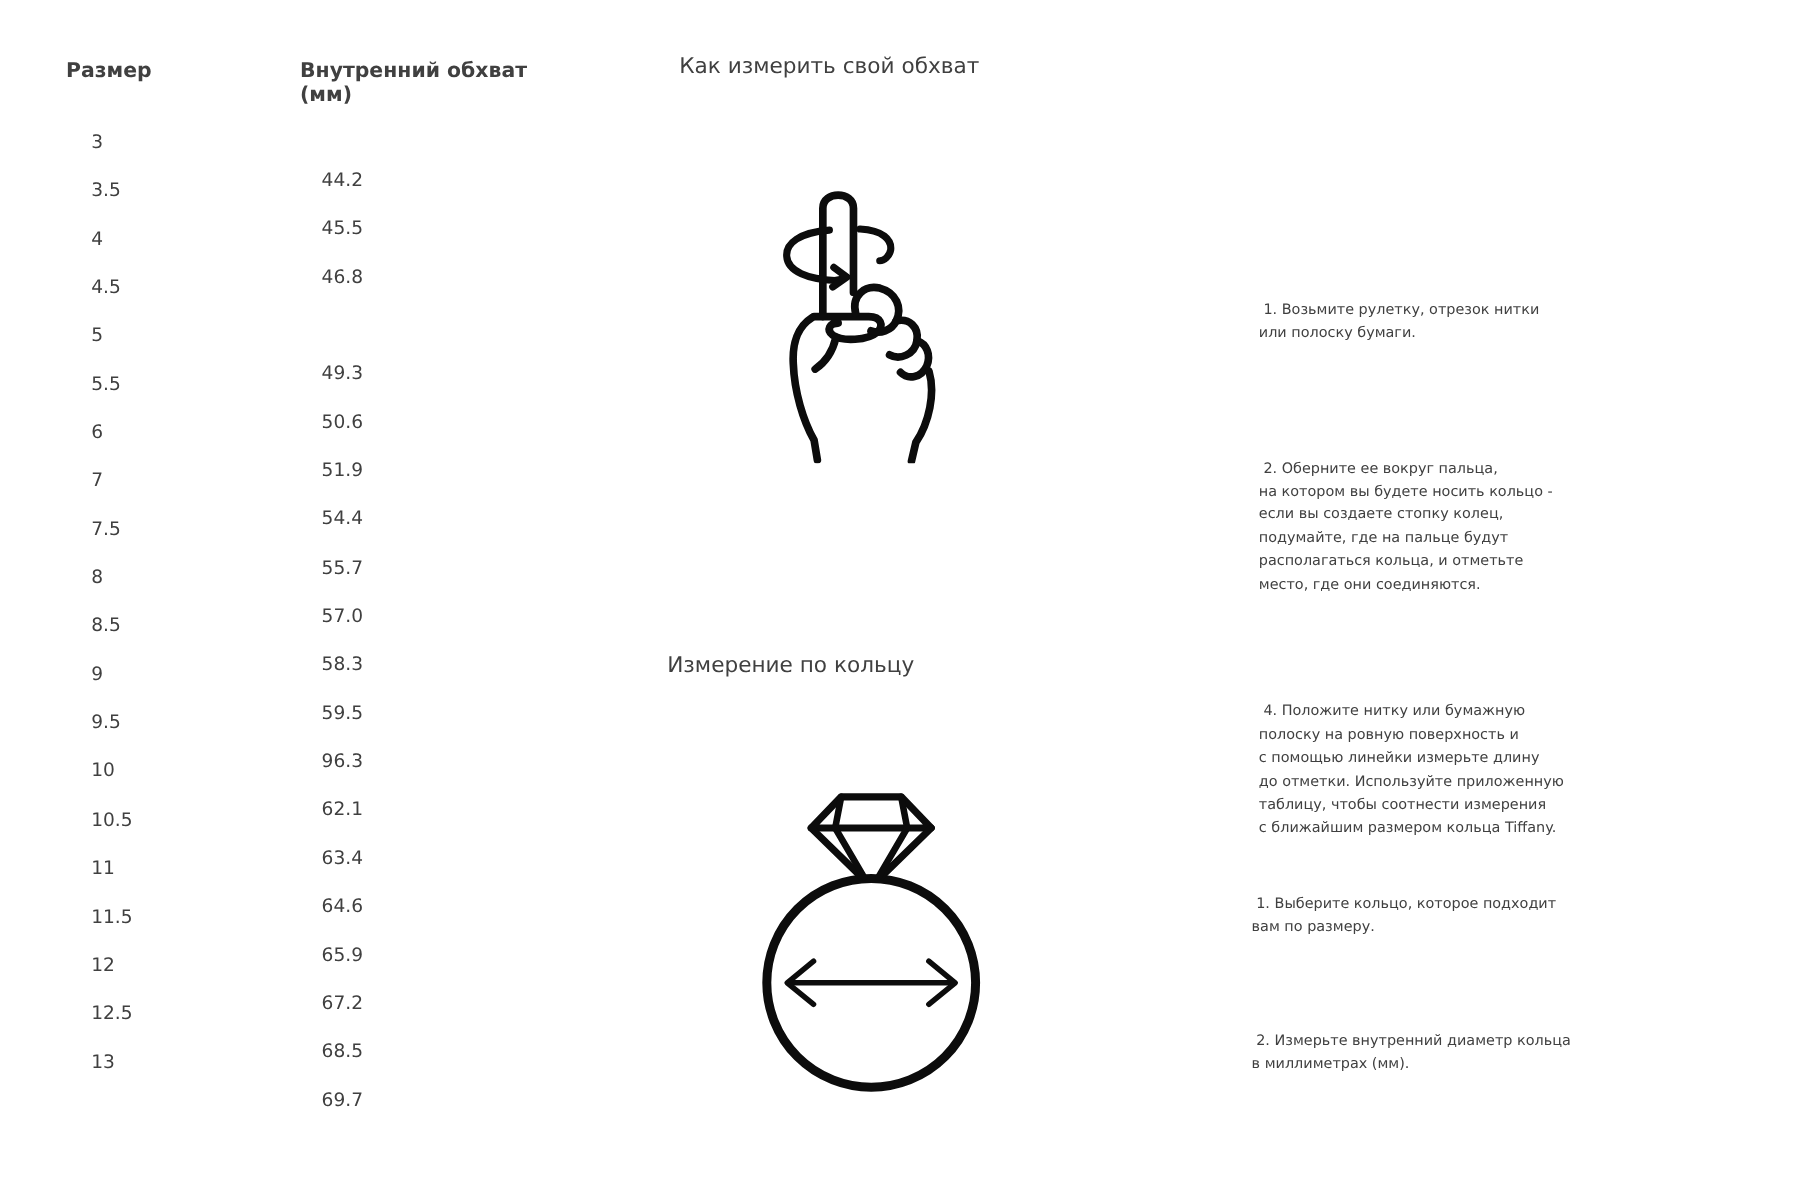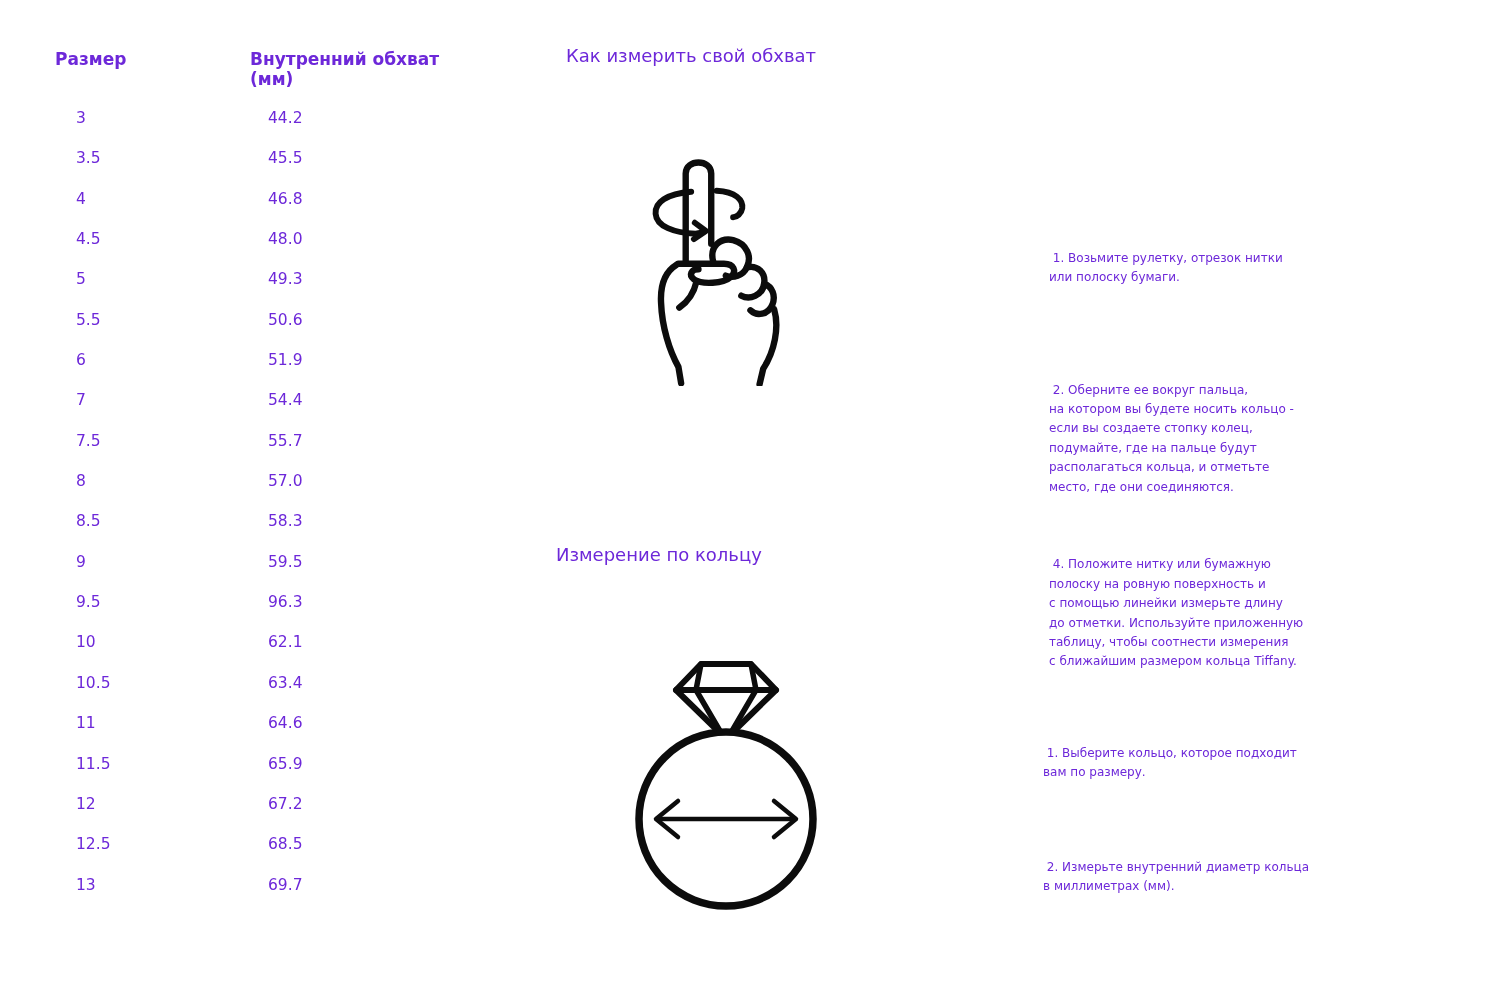--- a/index.html
+++ b/index.html
@@ -1,46 +1,46 @@
 <!DOCTYPE html>
 <html><head>
 <meta charset="utf-8">
 <style>
   html,body{margin:0;padding:0;background:#ffffff;}
   .canvas{
     position:relative;
     width:1500px;height:985px;
     background:#ffffff;
-    color:#6d28d9;
+    color:#404040;
     font-family:"DejaVu Sans","Liberation Sans",sans-serif;
     overflow:hidden;
   }
   
   .size-table{position:absolute;left:55px;top:49px;width:430px;}
   .t-header{display:grid;grid-template-columns:195px 1fr;font-weight:bold;font-size:17px;line-height:20px;}
   .t-body{margin-top:19px;}
   .t-row{display:grid;grid-template-columns:195px 1fr;font-size:15.5px;line-height:20px;height:40.35px;}
   .t-row .c1{padding-left:21px;}
-  .t-row .c2{padding-left:18px;}
+  .t-row .c2{padding-left:18px;margin-top:32px;}
   
   .sec-title{position:absolute;font-weight:normal;font-size:18px;line-height:22px;white-space:nowrap;}
   .sec-title.circ{left:566px;top:45px;}
   .sec-title.ring{left:556px;top:544px;}
   
   .illus{position:absolute;}
   .illus.hand{left:648px;top:158px;width:152px;height:228px;}
   .illus.ringpic{left:616px;top:651px;width:220px;height:260px;}
   .illus svg{display:block;width:100%;height:100%;}
   .stroke{fill:none;stroke:#0c0c0c;stroke-linecap:round;stroke-linejoin:round;}
   
   .steps{position:absolute;font-size:12px;line-height:19.4px;white-space:pre-wrap;}
   .steps p{margin:0;}
   .steps.circ-steps{left:1049px;top:171px;width:400px;}
   .steps.circ-steps p:nth-of-type(1){margin-bottom:35px;}
-  .steps.circ-steps p:nth-of-type(2){}
+  .steps.circ-steps p:nth-of-type(2){margin-bottom:28px;}
   .steps.ring-steps{left:1043px;top:666px;width:420px;}
   .steps.ring-steps p:nth-of-type(1){margin-bottom:17px;}
   .steps.ring-steps p:nth-of-type(2){margin-bottom:35px;}
 </style>
 </head>
 <body>
 
 <div class="canvas">
 
   <div class="size-table">
@@ -60,21 +60,20 @@
           <div class="c2">45.5</div>
         </div>
 
         <div class="t-row">
           <div class="c1">4</div>
           <div class="c2">46.8</div>
         </div>
 
         <div class="t-row">
           <div class="c1">4.5</div>
-          <div class="c2">48.0</div>
         </div>
 
         <div class="t-row">
           <div class="c1">5</div>
           <div class="c2">49.3</div>
         </div>
 
         <div class="t-row">
           <div class="c1">5.5</div>
           <div class="c2">50.6</div>

